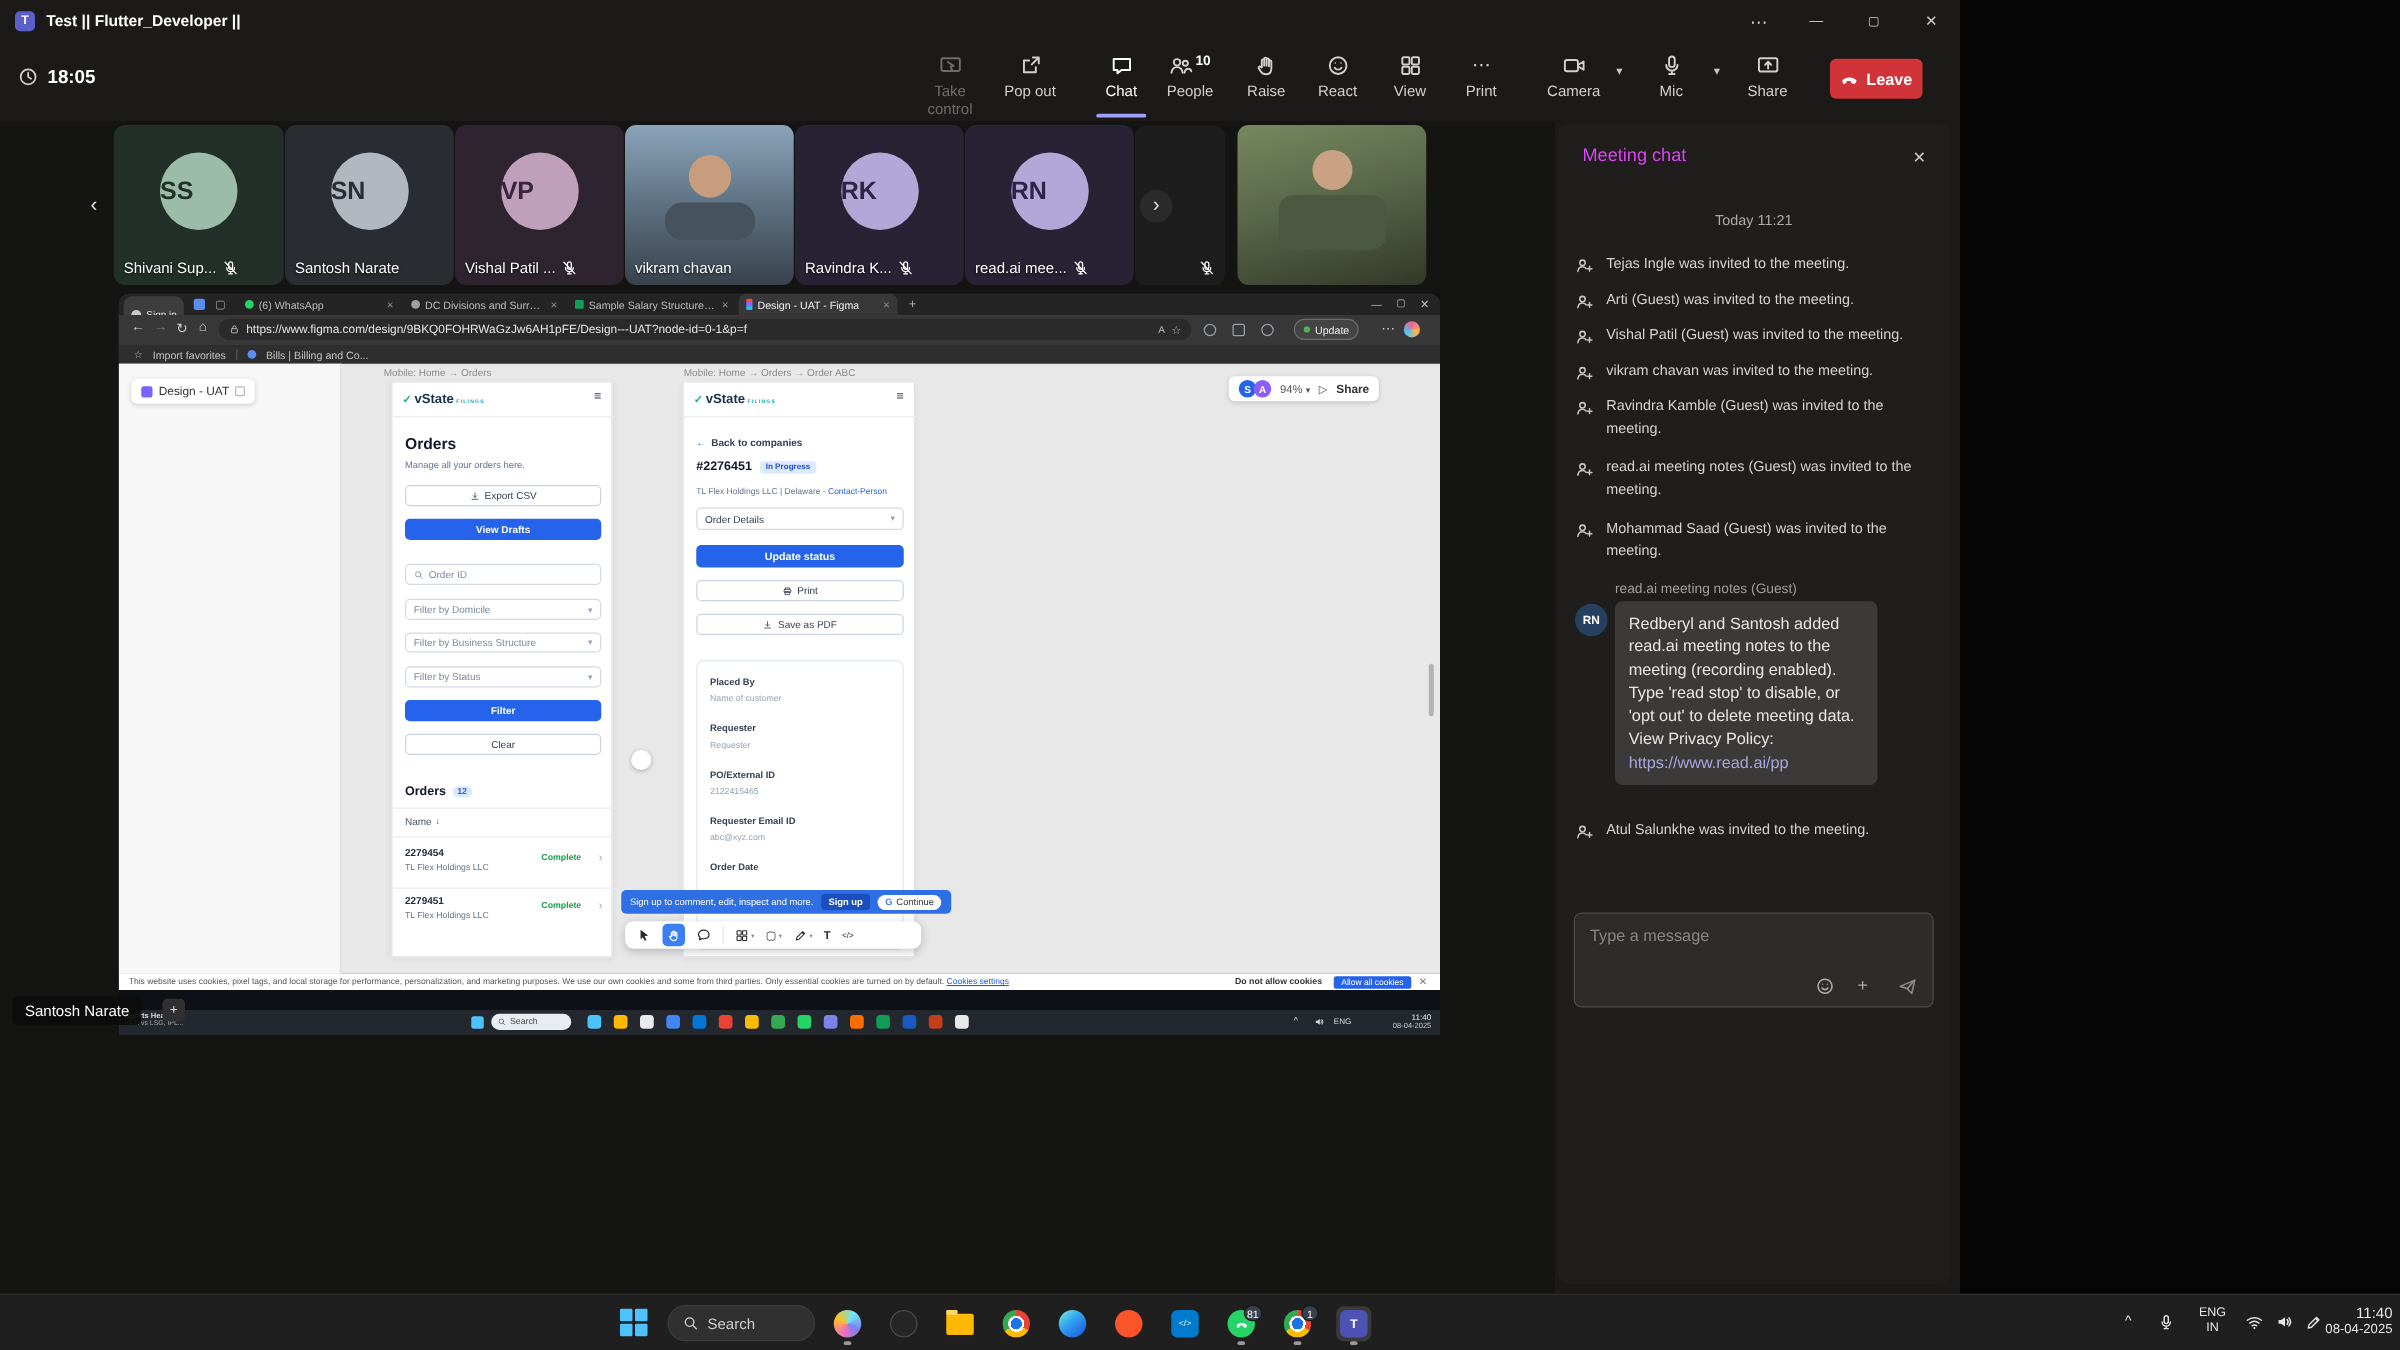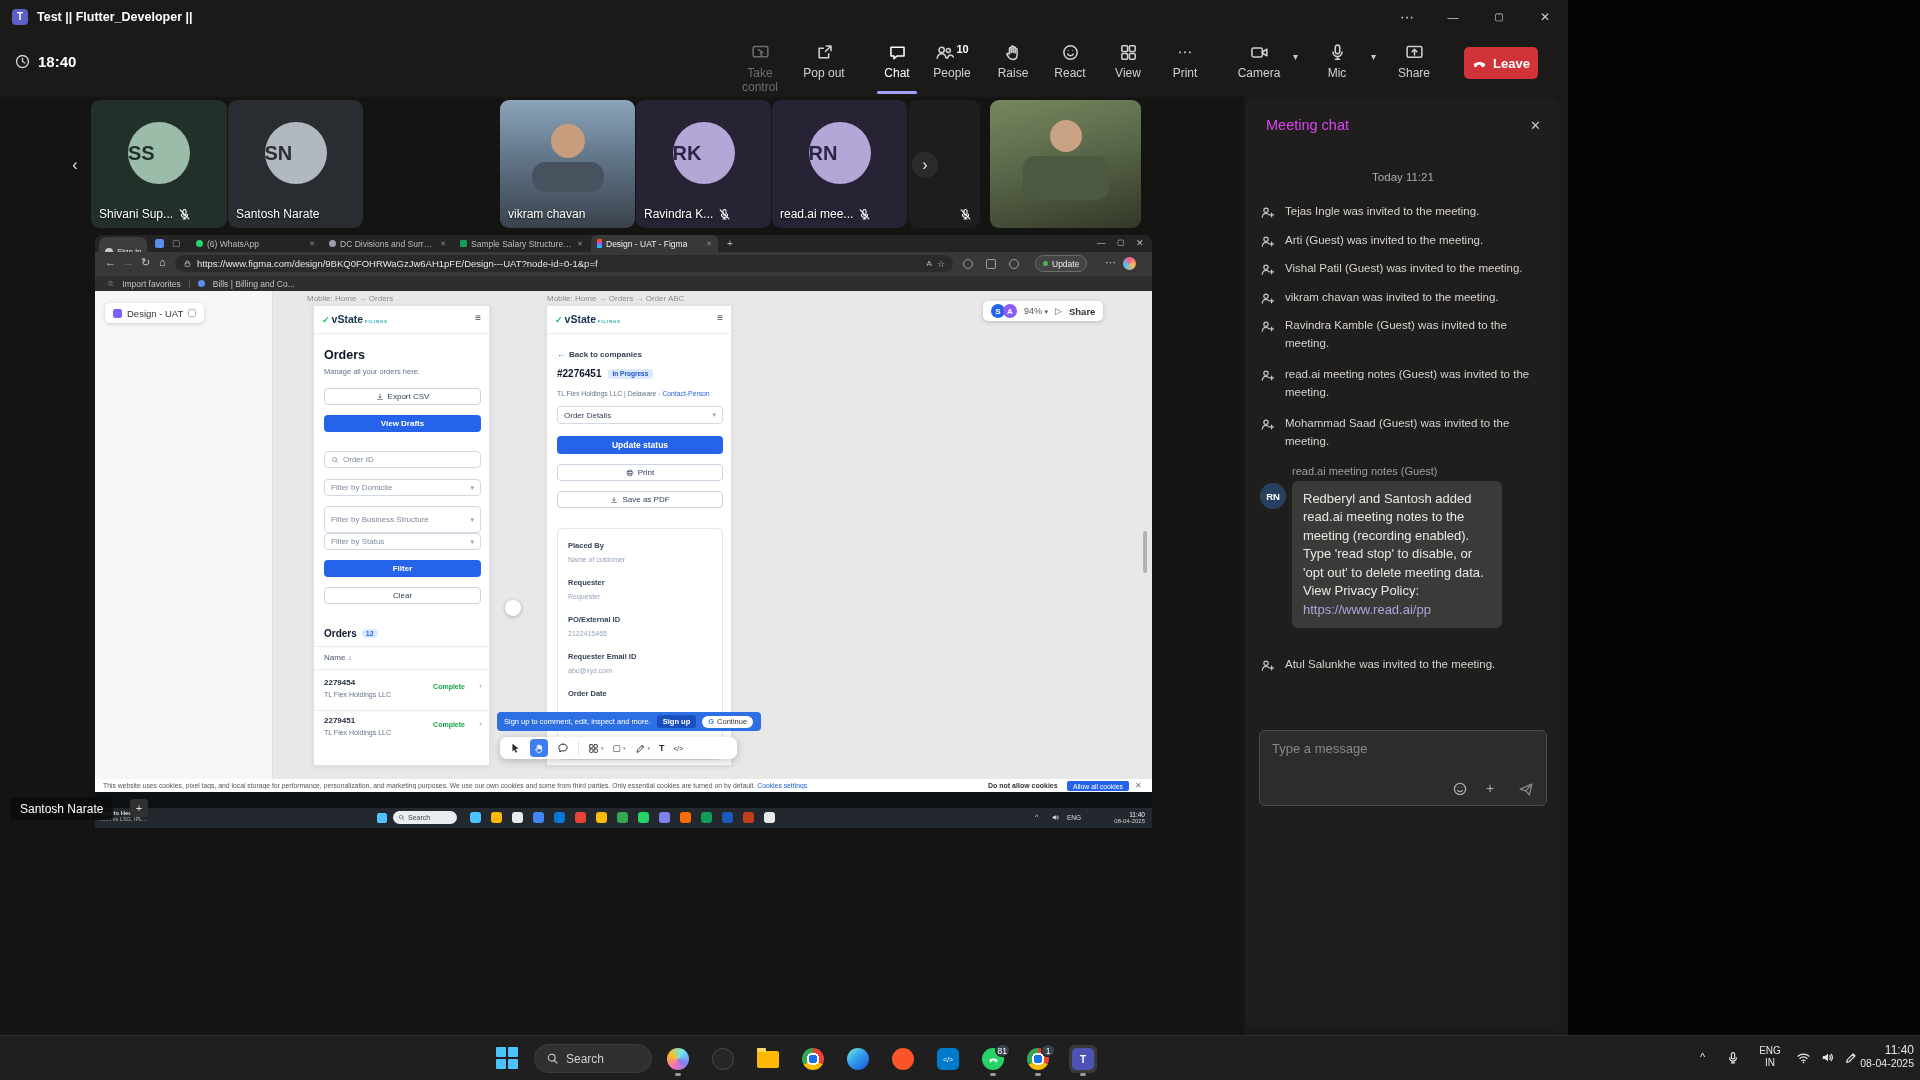--- a/index.html
+++ b/index.html
@@ -211,21 +211,21 @@
       <div class="a wcbtn" style="left:1522px;font-size:12px">
           <span>✕</span>
         </div>
     </div>
 
     <div class="a" id="mtoolbar">
       <div class="a f" style="left:14px;top:20px;gap:7px;color:#d2d0ce">
         <svg class="ic" width="17" height="17">
             <use href="#s-clock"></use>
           </svg>
-        <span style="color:#fff;font-size:15px;font-weight:600">18:40</span>
+        <span style="color:#fff;font-size:15px;font-weight:600">18:05</span>
       </div>
 
       <div class="a tbi dis" style="left:728px">
         <div class="icw">
             <svg class="ic" width="19" height="19">
               <use href="#s-takectrl"></use>
             </svg>
           </div>
         <div class="lb">Take control</div>
       </div>
@@ -335,20 +335,31 @@
               <use href="#s-micoff"></use>
             </svg>
           </div>
       </div>
       <div class="a tile" style="left:228px;width:135px;background:#292c30">
         <div class="a av" style="background:#b2b8c0;color:#2a2e33">
             <span>SN</span>
           </div>
         <div class="a nm">
             <span>Santosh Narate</span>
+          </div>
+      </div>
+      <div class="a tile" style="left:364px;width:135px;background:#2e2430">
+        <div class="a av" style="background:#c09fbb;color:#3a2440">
+            <span>VP</span>
+          </div>
+        <div class="a nm">
+            <span>Vishal Patil ...</span>
+            <svg class="ic" width="13" height="13">
+              <use href="#s-micoff"></use>
+            </svg>
           </div>
       </div>
       <div class="a tile" style="left:500px;width:135px;background:linear-gradient(180deg,#8ba4ba 0%,#64798c 42%,#39424c 100%)">
         <div class="a" style="left:50%;top:24px;transform:translateX(-50%);width:34px;height:34px;border-radius:50%;background:#c79d7e"></div>
         <div class="a" style="left:50%;top:62px;transform:translateX(-50%);width:72px;height:30px;border-radius:14px;background:#46525e"></div>
         <div class="a nm">
             <span>vikram chavan</span>
           </div>
       </div>
       <div class="a tile" style="left:636px;width:135px;background:#272234">
@@ -489,21 +500,21 @@
               <div class="a oinput" style="left:10px;top:145px;width:157px;height:17px">
                 <svg class="ic" width="8" height="8">
                     <use href="#s-search"></use>
                   </svg>
                   <span>Order ID</span>
               </div>
               <div class="a oinput" style="left:10px;top:173px;width:157px;height:17px">
                   <span>Filter by Domicile</span>
                   <span class="cr">▾</span>
                 </div>
-              <div class="a oinput" style="left:10px;top:200px;width:157px;height:27px">
+              <div class="a oinput" style="left:10px;top:200px;width:157px;height:16px">
                   <span>Filter by Business Structure</span>
                   <span class="cr">▾</span>
                 </div>
               <div class="a oinput" style="left:10px;top:227px;width:157px;height:17px">
                   <span>Filter by Status</span>
                   <span class="cr">▾</span>
                 </div>
               <div class="a obtn blue" style="left:10px;top:254px;width:157px;height:17px">
                   <span>Filter</span>
                 </div>

